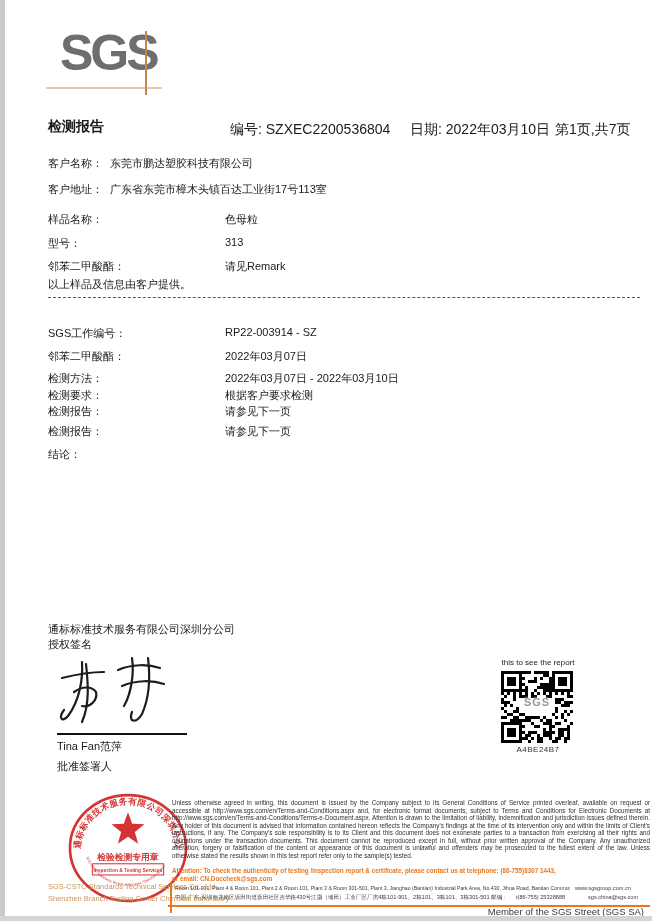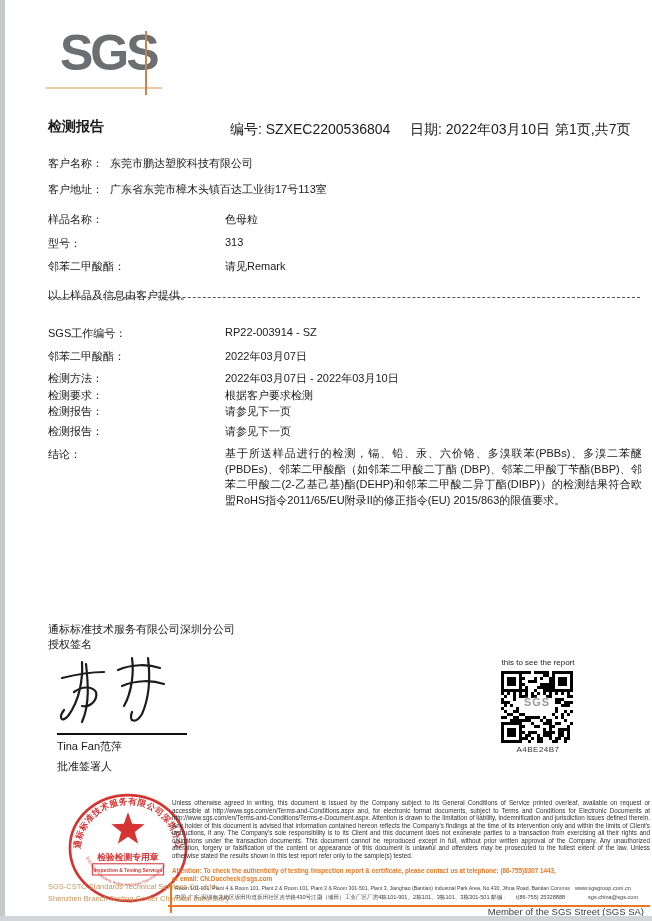--- a/index.html
+++ b/index.html
@@ -103,21 +103,21 @@
     <span class="val val-w">色母粒</span>
   </div>
   <div class="row" style="top:236px">
     <span class="lbl">型号：</span>
     <span class="val val-w">313</span>
   </div>
   <div class="row" style="top:259px">
     <span class="lbl">邻苯二甲酸酯：</span>
     <span class="val val-w">请见Remark</span>
   </div>
-  <div class="note-line" style="top:288px">以上样品及信息由客户提供。</div>
+  <div class="note-line" style="top:277px">以上样品及信息由客户提供。</div>
   <div class="dashed-sep"></div>
 
   <div class="row" style="top:326px">
     <span class="lbl">SGS工作编号：</span>
     <span class="val val-w">RP22-003914 - SZ</span>
   </div>
   <div class="row" style="top:349px">
     <span class="lbl">邻苯二甲酸酯：</span>
     <span class="val val-w">2022年03月07日</span>
   </div>
@@ -132,21 +132,20 @@
   <div class="row" style="top:404px">
     <span class="lbl">检测报告：</span>
     <span class="val val-w">请参见下一页</span>
   </div>
   <div class="row" style="top:424px">
     <span class="lbl">检测报告：</span>
     <span class="val val-w">请参见下一页</span>
   </div>
 
   <div class="concl-lbl">结论：</div>
-  <div class="concl-txt">基于所送样品进行的检测，镉、铅、汞、六价铬、多溴联苯(PBBs)、多溴二苯醚(PBDEs)、邻苯二甲酸酯（如邻苯二甲酸二丁酯 (DBP)、邻苯二甲酸丁苄酯(BBP)、邻苯二甲酸二(2-乙基己基)酯(DEHP)和邻苯二甲酸二异丁酯(DIBP)）的检测结果符合欧盟RoHS指令2011/65/EU附录II的修正指令(EU) 2015/863的限值要求。</div>
 
   <div class="sig-company">通标标准技术服务有限公司深圳分公司</div>
   <div class="sig-auth">授权签名</div>
   <svg class="sig-svg" width="150" height="82" viewBox="0 0 150 82">
     <g fill="none" stroke="#1c1c1c" stroke-width="2.2" stroke-linecap="round">
       <path d="M10,26 C26,22 40,20 52,20"></path>
       <path d="M30,10 C31,26 28,48 16,64 C10,71 6,66 12,58"></path>
       <path d="M34,12 C36,30 38,52 30,70"></path>
       <path d="M22,40 C30,34 40,34 44,40 C46,48 38,56 30,54"></path>
       <path d="M66,18 C80,12 96,12 108,16"></path>

